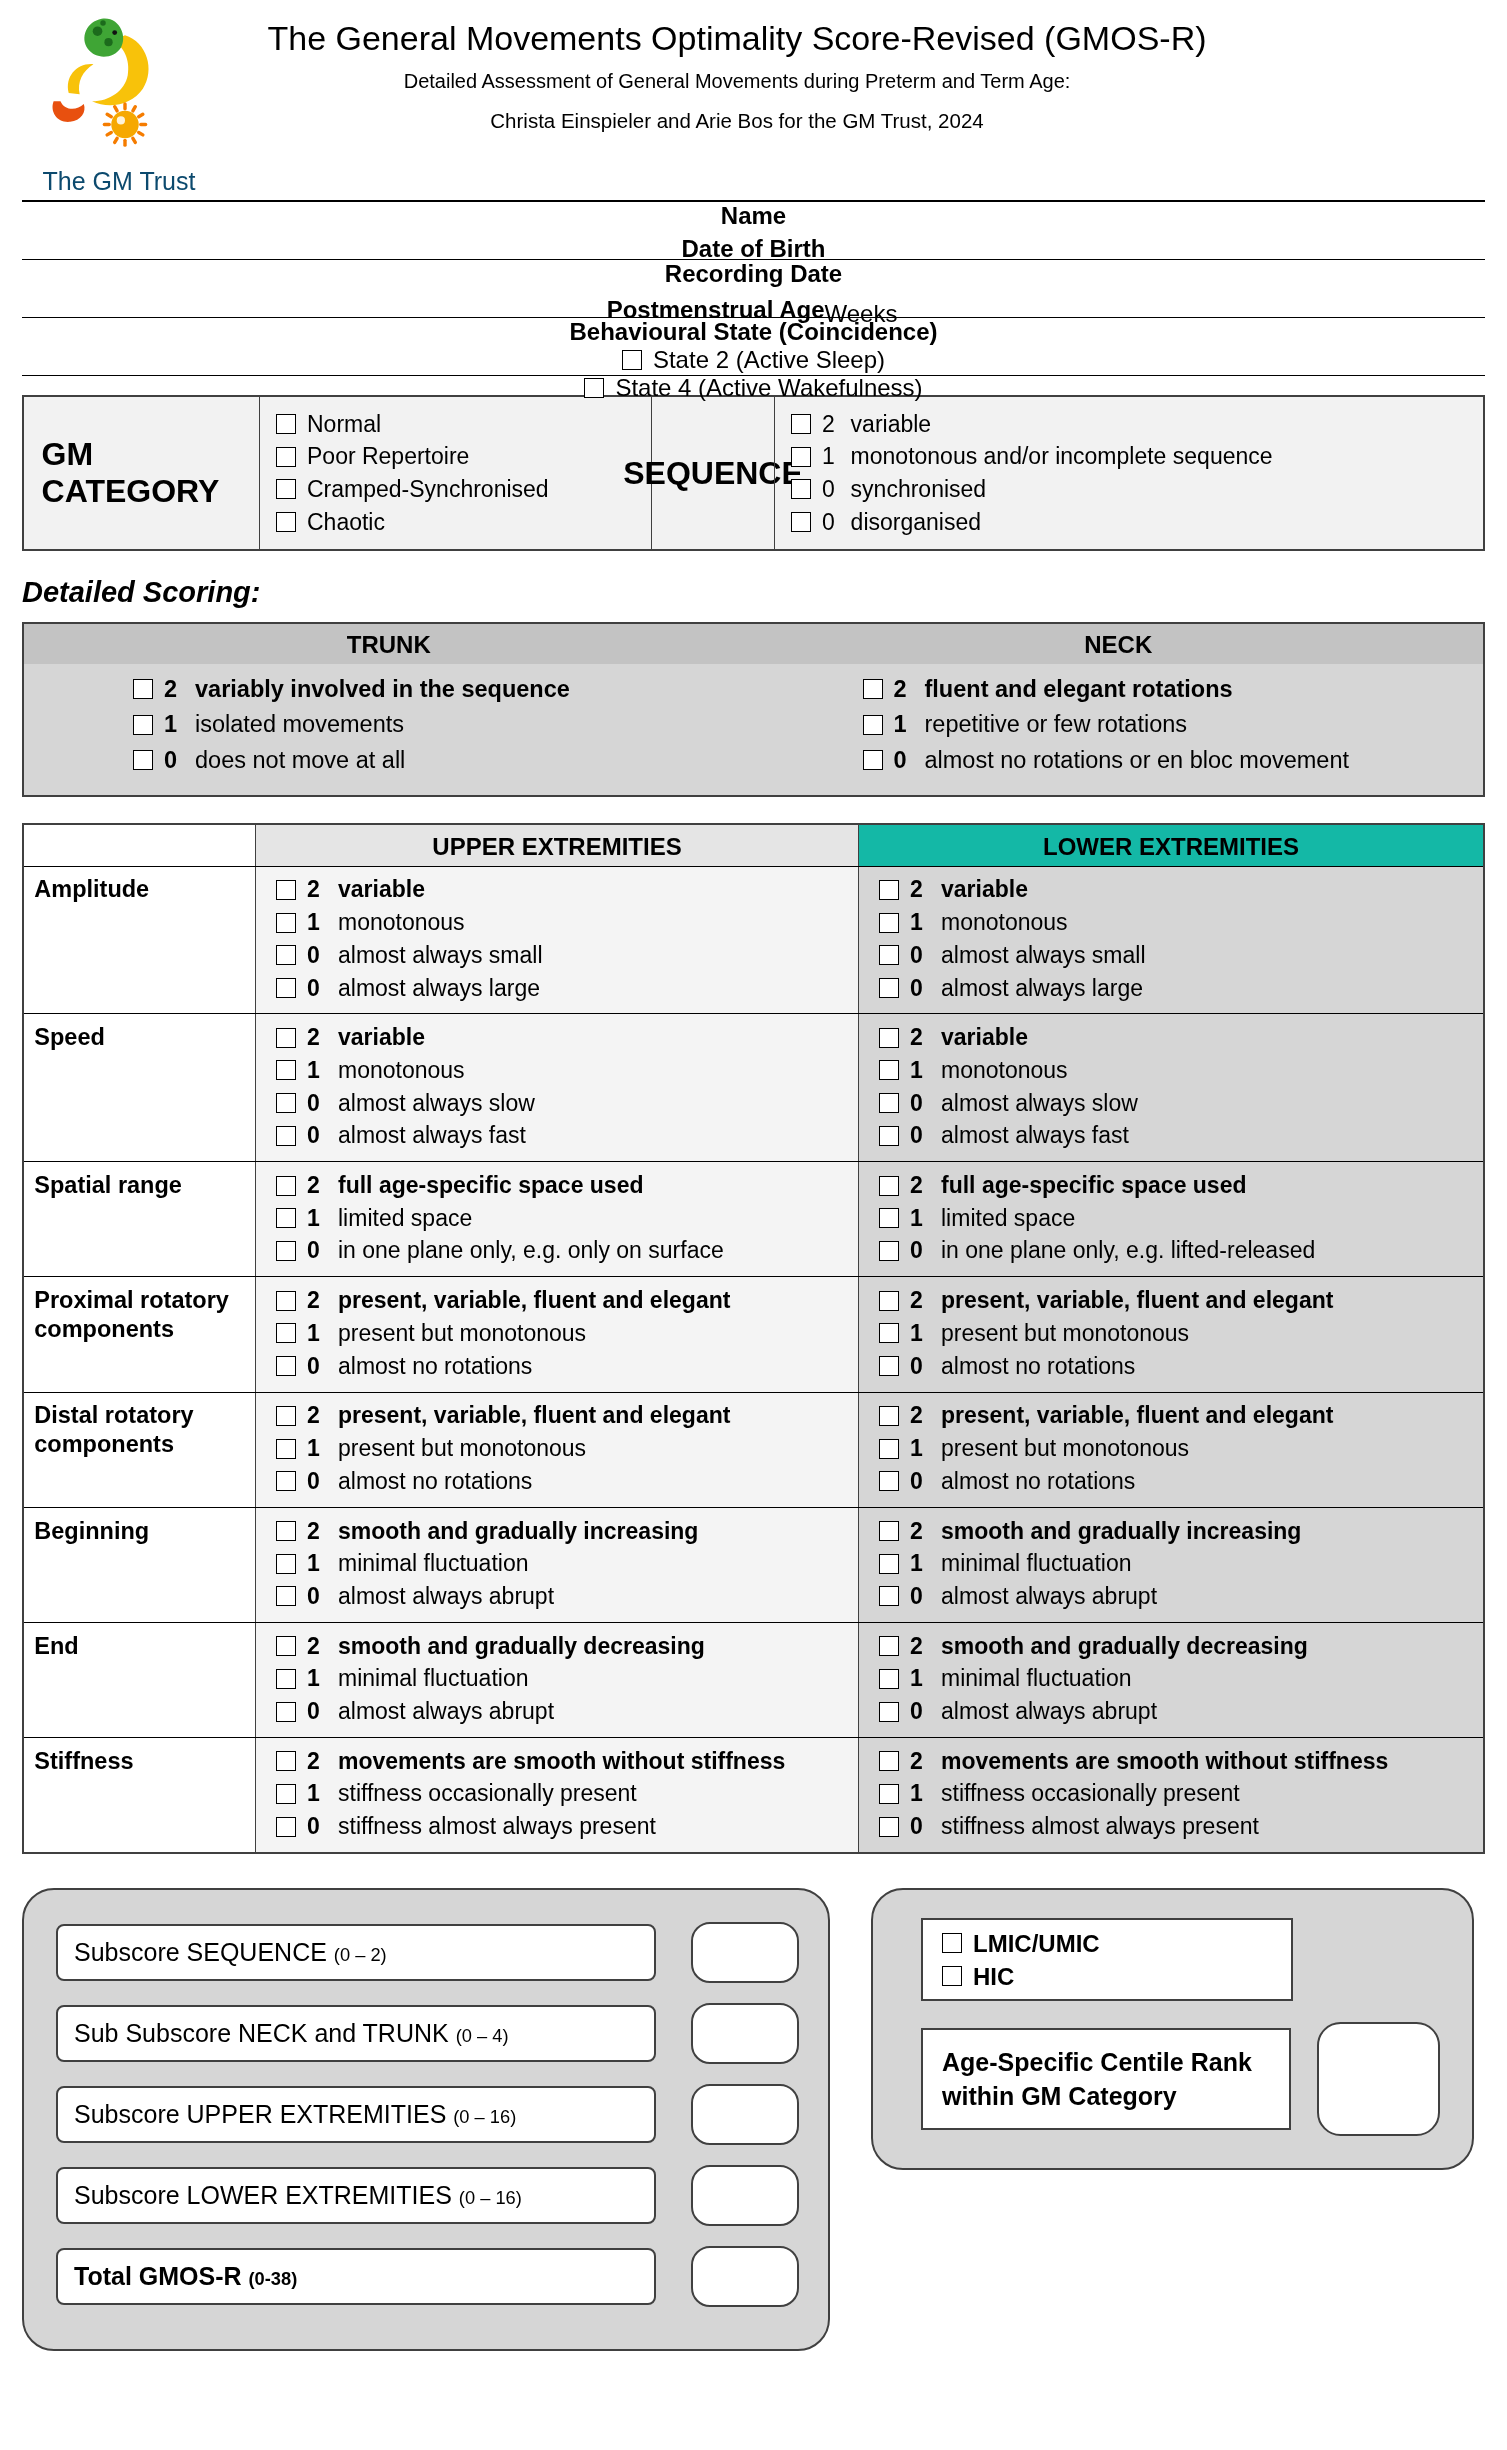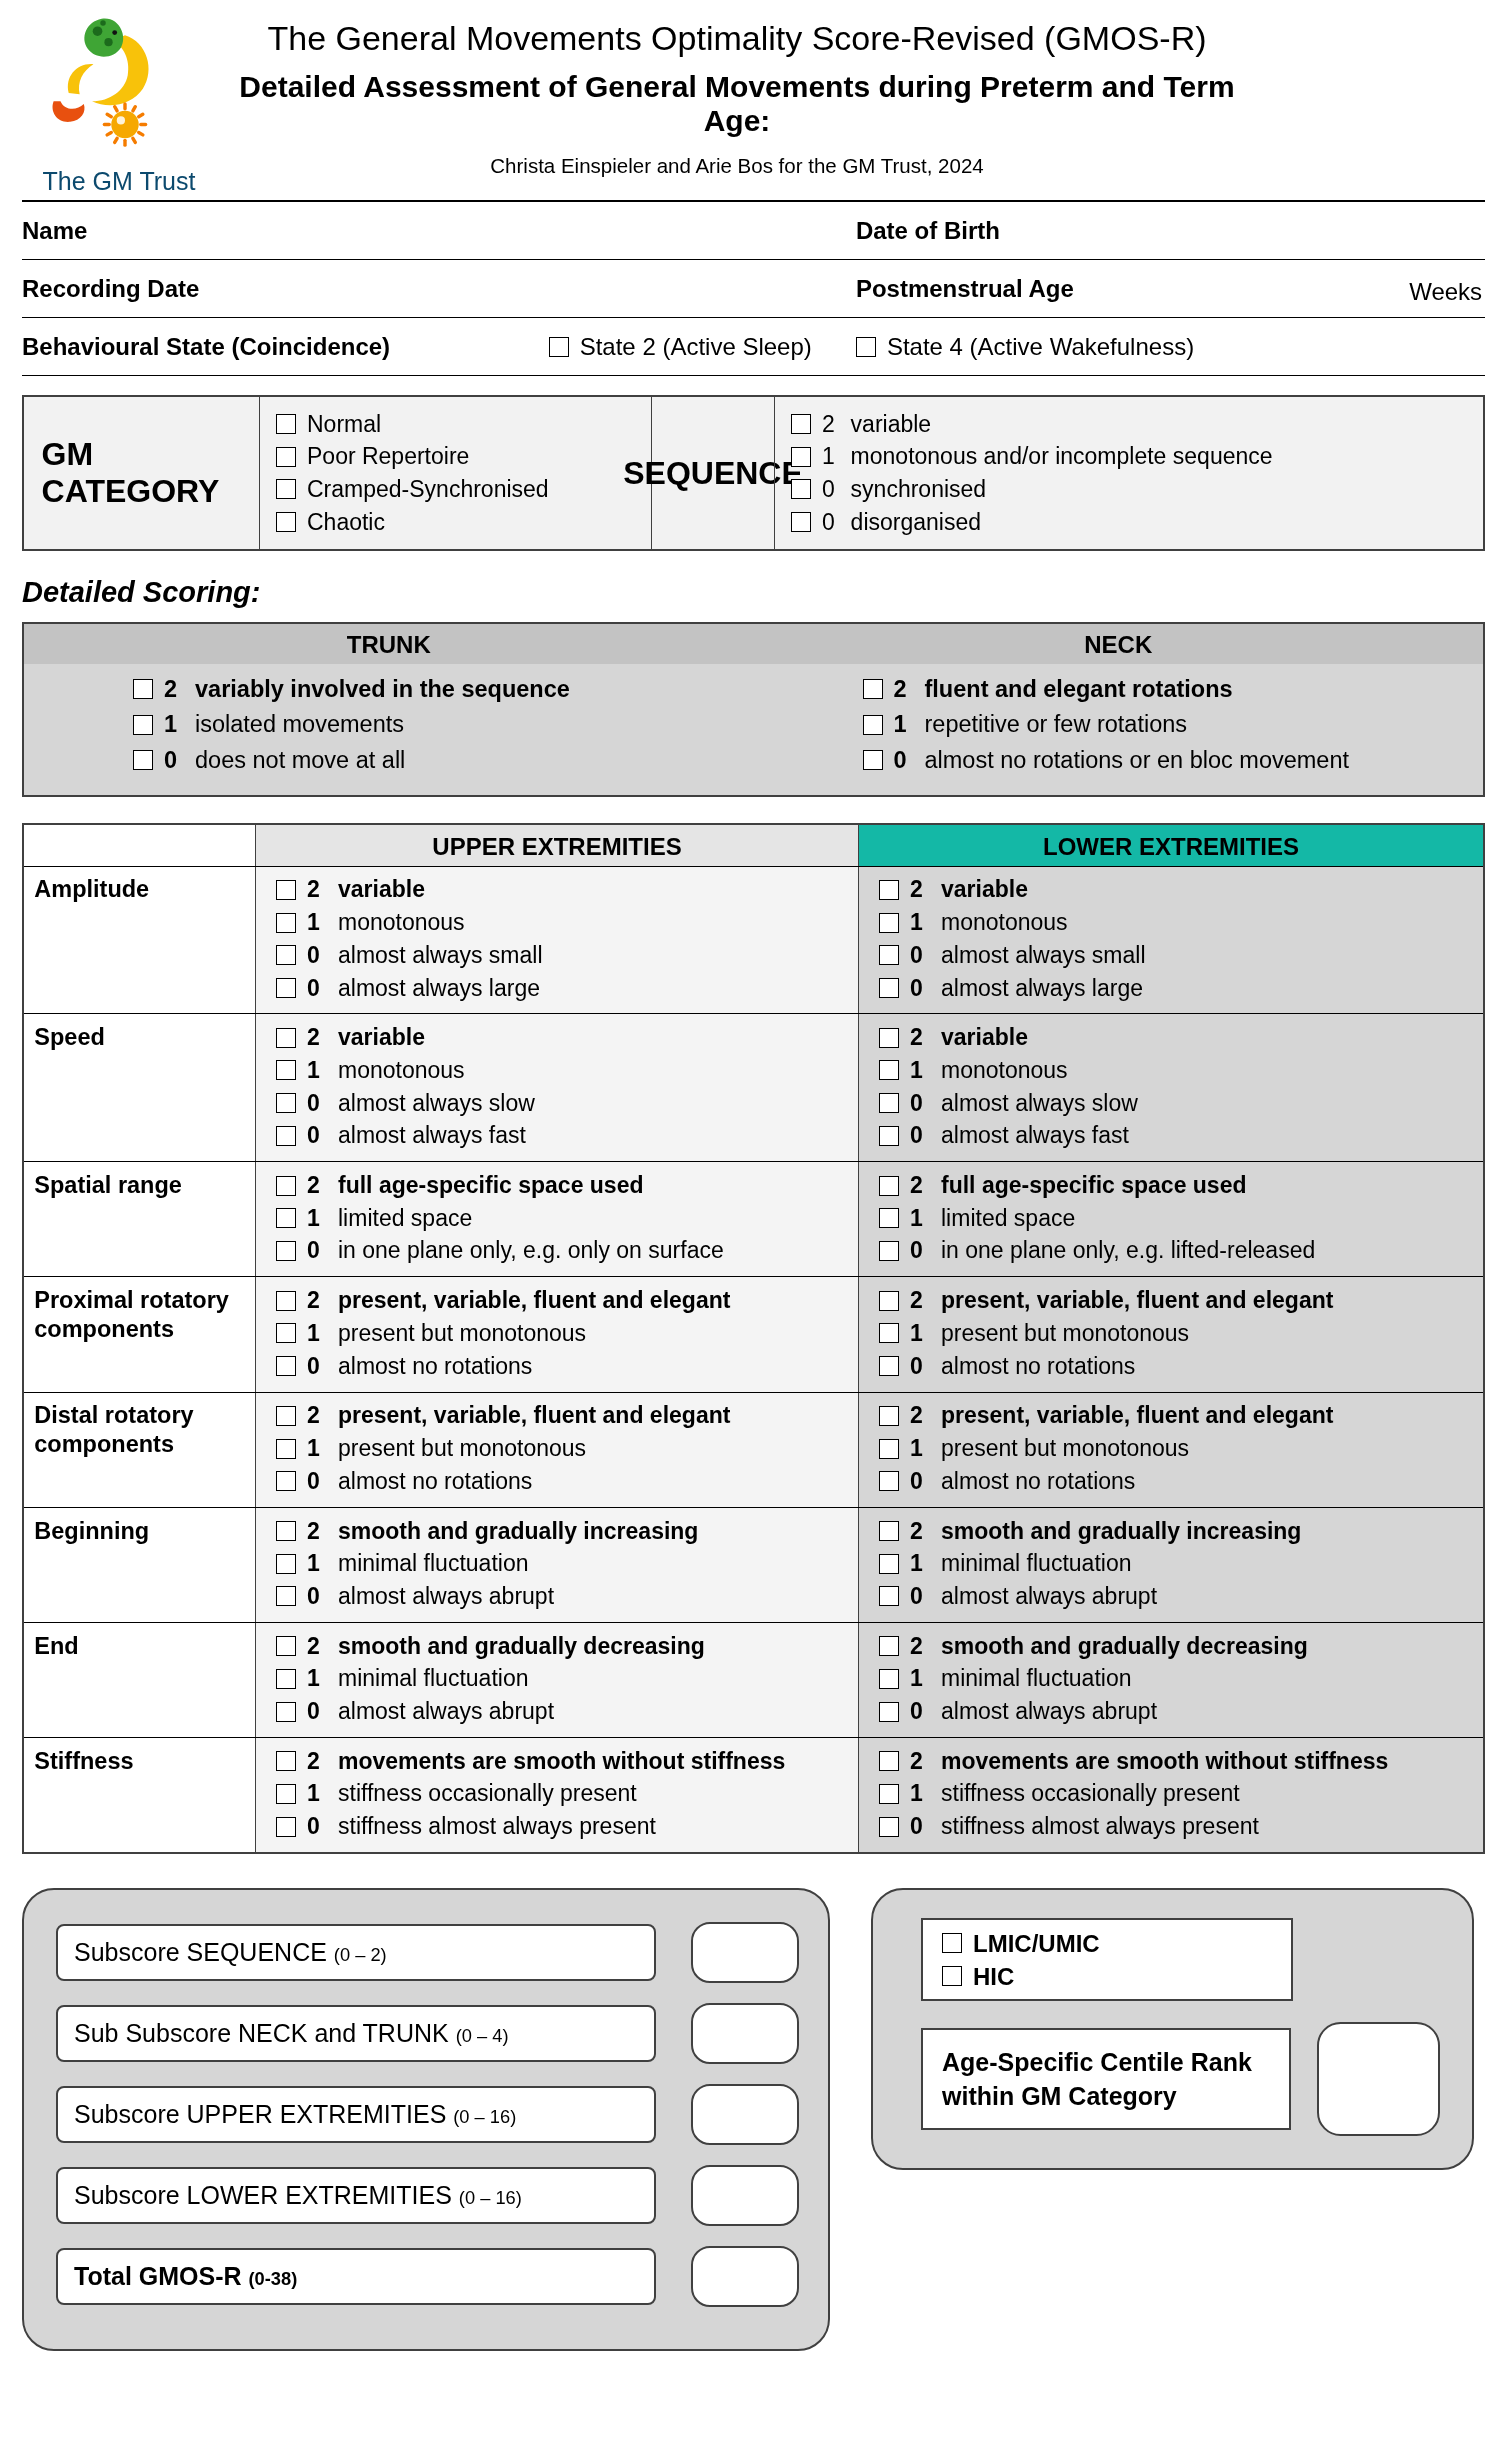--- a/index.html
+++ b/index.html
@@ -6,26 +6,26 @@
   body{font-family:"Liberation Sans", sans-serif;color:#000;}
   .page{width:1507px;min-height:2450px;box-sizing:border-box;padding:11.7px 22px 22px;}
 
   
   .header{display:flex;align-items:flex-start;}
   .logo-wrap{width:194px;flex:none;text-align:center;}
   .logo-svg{display:block;margin:0 auto;}
   .logo-caption{font-size:25px;color:#0c4a6e;margin-top:4px;}
   .title-wrap{flex:1;text-align:center;padding-right:227px;padding-top:7.3px;}
   .doc-title{font-size:34px;font-weight:400;margin:0 0 11.7px;}
-  .doc-subtitle{font-size:30px;font-weight:700;margin:0 0 16px;}
+  .doc-subtitle{font-size:20px;font-weight:400;margin:0 0 16px;}
   .doc-authors{font-size:20.5px;margin:0;}
   .rule{border-top:2.2px solid #000;margin-top:4.4px;}
 
   
-  .info-row{display:flex;align-items:center;height:57px;border-bottom:1.8px solid #000;font-size:24px;font-weight:700;}
+  .info-row{display:flex;align-items:center;height:57px;border-bottom:1.8px solid #000;font-size:24px;font-weight:700;flex-direction:column;}
   .info-col-a{flex:0 0 57%;}
   .pma-wrap{flex:1;display:flex;align-items:center;}
   .weeks{margin-left:auto;font-weight:400;align-self:flex-start;margin-top:7.3px;margin-right:2.9px;}
   .bstate-label{flex:0 0 36%;}
   .state-option{display:flex;align-items:center;gap:11px;font-weight:400;}
   .state-2{flex:0 0 21%;}
 
   
   .opt{display:flex;align-items:center;gap:11px;font-size:23px;line-height:29px;margin:4.4px 0;}
   .cb{width:20px;height:20px;border:1.8px solid #000;background:#fff;flex:none;display:inline-block;box-sizing:border-box;}

